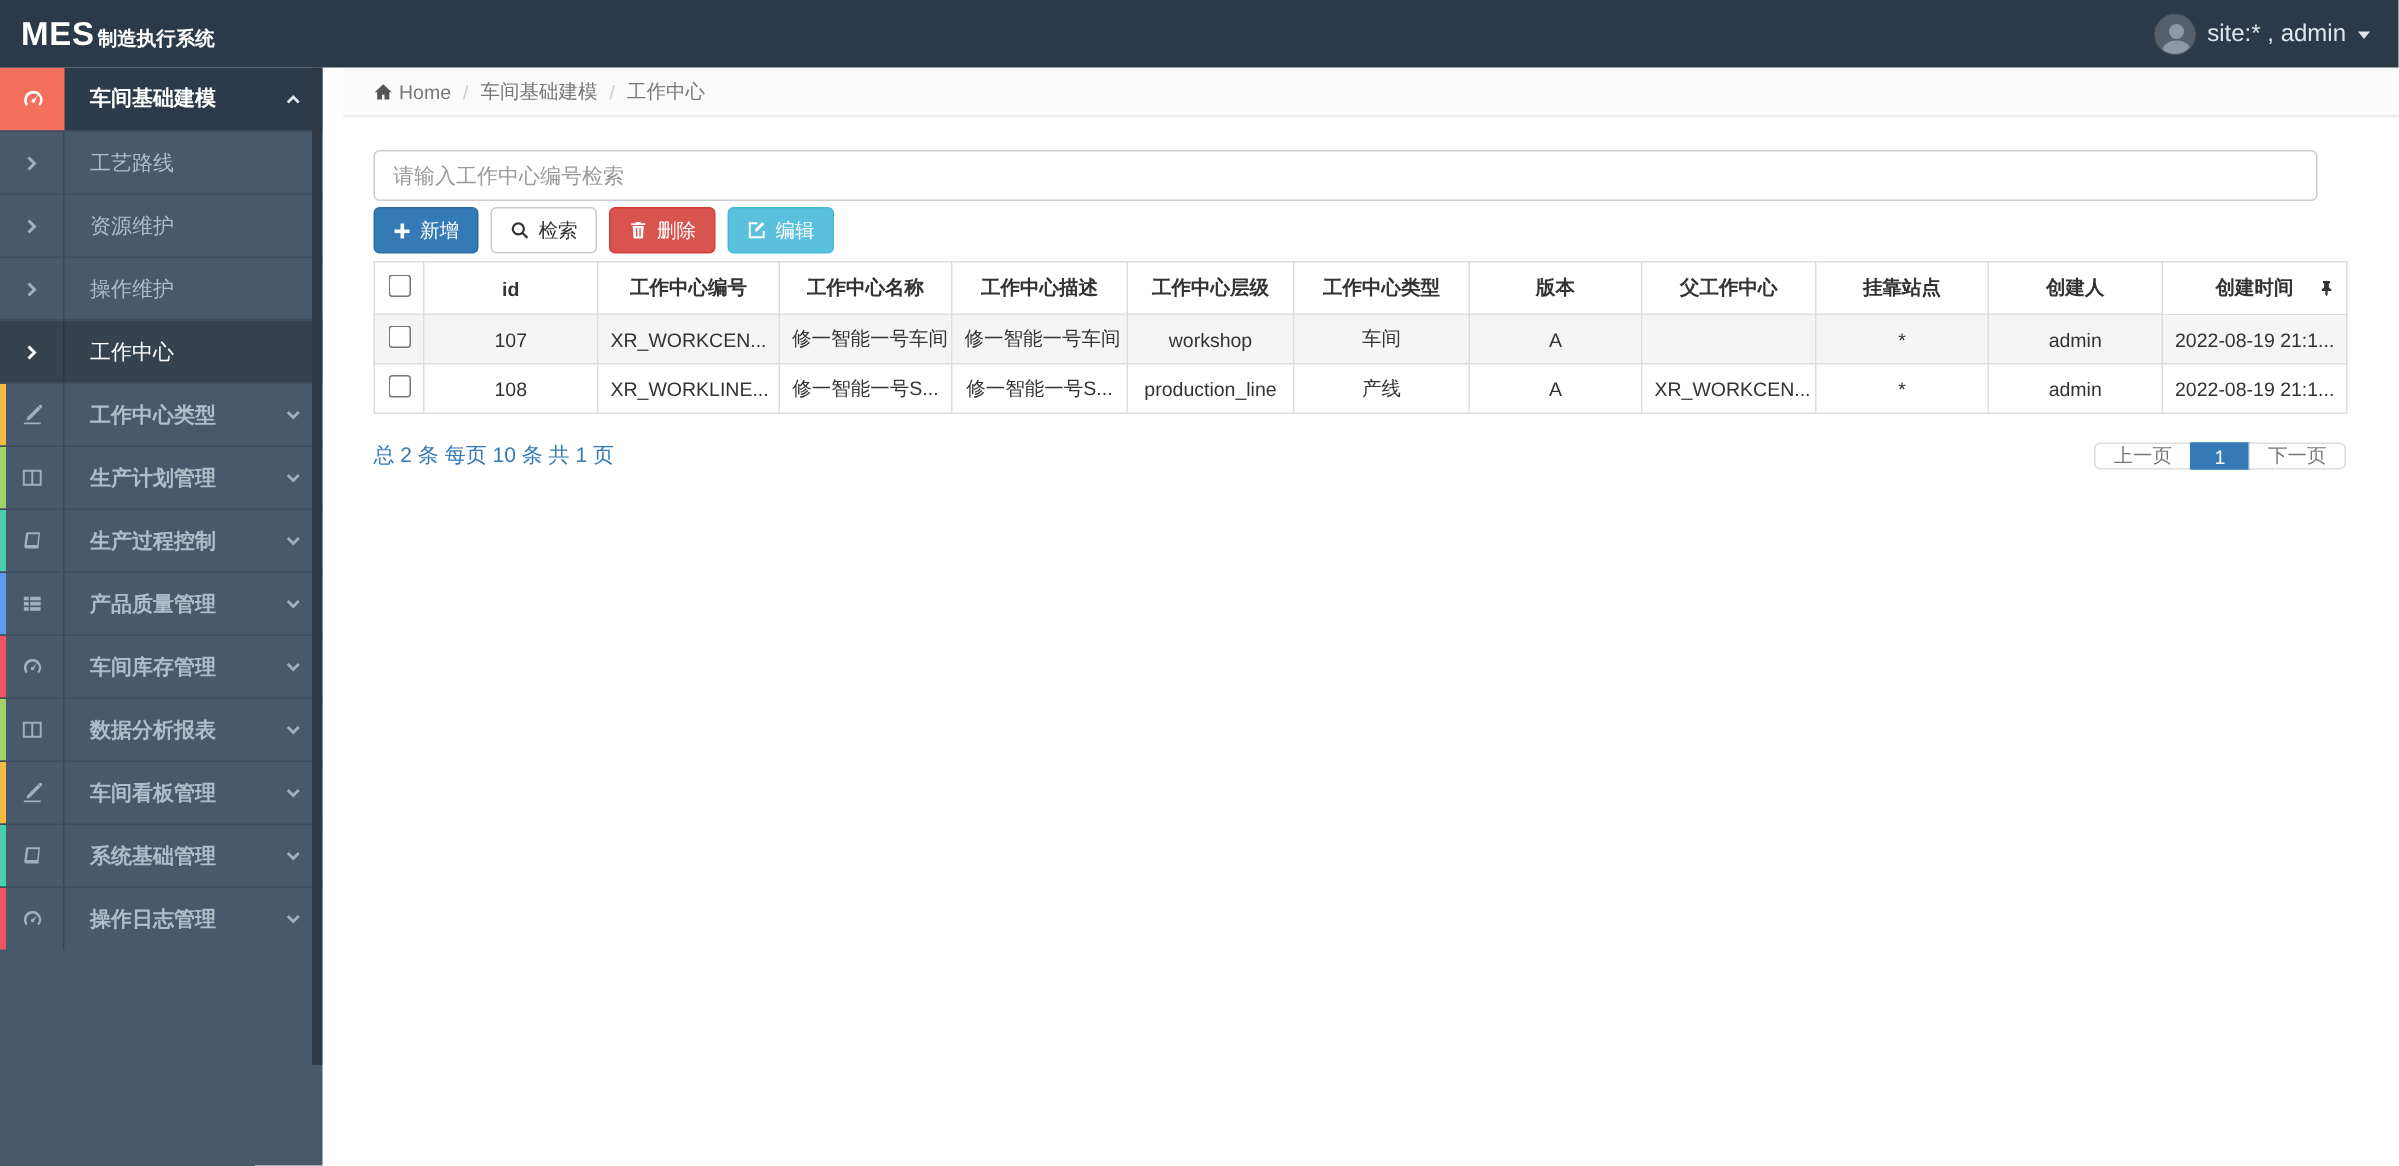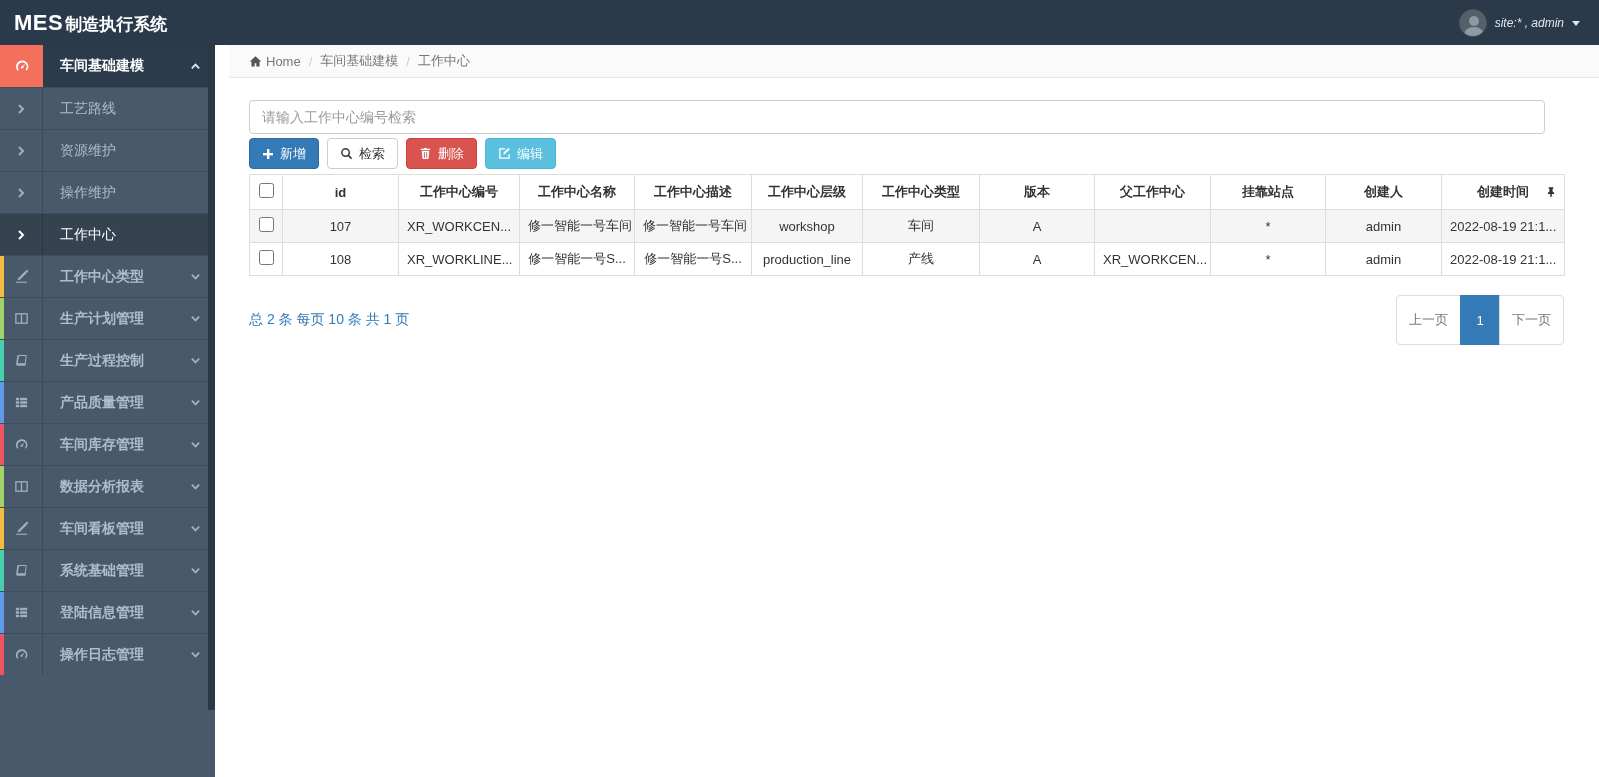--- a/index.html
+++ b/index.html
@@ -4,25 +4,25 @@
 <style>
   * { margin:0; padding:0; box-sizing:border-box; }
   html,body { width:1599px; height:777px; overflow:hidden;
     font-family:"Liberation Sans","DejaVu Sans",sans-serif; background:#fff; }
 
   
   .topbar { position:absolute; left:0; top:0; width:1599px; height:45px;
     background:#2a3a4a; display:flex; align-items:center; justify-content:space-between; z-index:5; }
   .logo { display:flex; align-items:baseline; color:#fff; padding-left:14px; cursor:pointer; }
   .logo-mes { font-size:22px; font-weight:bold; letter-spacing:.5px; }
-  .logo-suffix { font-size:17px; font-weight:bold; margin-left:2px; }
+  .logo-suffix { font-size:13px; font-weight:bold; margin-left:2px; }
   .user-menu { display:flex; align-items:center; padding-right:18px; color:#dfe6ec; cursor:pointer; }
   .avatar { width:28px; height:28px; border-radius:50%; background:#5f6b76; overflow:hidden;
     margin-right:8px; border:1px solid #49535d; }
-  .user-label { font-size:12px;font-style:italic; }
+  .user-label { font-size:16px; }
   .user-caret { margin-left:7px; display:inline-flex; }
 
   
   .sidebar { position:absolute; left:0; top:45px; width:215px; height:732px; background:#47596b; }
   .side-menu { height:672px; overflow:hidden; position:relative; }
   .s-item { position:relative; height:42px; display:flex; align-items:center;
     border-top:1px solid #3e4e5e; cursor:pointer; }
   .s-item:first-child { border-top:none; }
   .accent { position:absolute; left:0; top:0; bottom:0; width:4px; }
   .icol { width:43px; height:100%; display:flex; align-items:center; justify-content:center;
@@ -72,21 +72,21 @@
   tr.striped td { background:#f5f5f5; }
   td.al, th.al { text-align:left; }
   .th-last { position:relative; }
   .pin-icon { position:absolute; right:8px; top:50%; transform:translateY(-50%);
     display:inline-flex; color:#333; cursor:pointer; }
   .cb { width:15px; height:15px; cursor:pointer; }
 
   .pager-row { margin-top:19px; display:flex; justify-content:space-between; align-items:center; }
   .pager-summary { font-size:14px; color:#337ab7; }
   .pager { display:inline-flex; }
-  .page-btn { height:50px; min-width:40px; padding:0 12px; display:inline-flex; align-items:center;
+  .page-btn { height:18px; min-width:40px; padding:0 12px; display:inline-flex; align-items:center;
     justify-content:center; font-size:13px; background:#fff; border:1px solid #ddd; color:#777;
     cursor:pointer; margin-left:-1px; }
   .page-first { border-radius:4px 0 0 4px; margin-left:0; }
   .page-last { border-radius:0 4px 4px 0;text-align:center; }
   .page-active { background:#337ab7; border-color:#337ab7; color:#fff; cursor:default; }
 </style>
 </head>
 <body>
 
 <div class="topbar">
@@ -273,39 +273,20 @@
     </div>
     <div class="s-item parent">
       <span class="accent" style="background: rgb(72, 207, 173);"></span>
       <span class="icol">
         <svg width="15" height="15" viewBox="0 0 16 16" fill="currentColor">
             <path d="M4.5 2h9l-1 10.2c0 .5-.4.8-.9.8H3.2c-.6 0-1-.5-.9-1.1L3.5 3c.05-.6.5-1 1-1zm.7 1.3L4.1 11h7.4l.9-7.7z"></path>
             <path d="M3 12.5h9.5v1H3z"></path>
           </svg>
       </span>
       <span class="ilabel">系统基础管理</span>
-      <span class="caret">
-        <svg width="11" height="11" viewBox="0 0 12 12" fill="none" stroke="currentColor" stroke-width="2">
-            <path d="M2 4l4 4 4-4"></path>
-          </svg>
-      </span>
-    </div>
-    <div class="s-item parent">
-      <span class="accent" style="background: rgb(93, 156, 236);"></span>
-      <span class="icol">
-        <svg width="15" height="15" viewBox="0 0 16 16" fill="currentColor">
-            <rect x="2" y="3" width="3.5" height="2.6"></rect>
-            <rect x="6.5" y="3" width="7.5" height="2.6"></rect>
-            <rect x="2" y="6.7" width="3.5" height="2.6"></rect>
-            <rect x="6.5" y="6.7" width="7.5" height="2.6"></rect>
-            <rect x="2" y="10.4" width="3.5" height="2.6"></rect>
-            <rect x="6.5" y="10.4" width="7.5" height="2.6"></rect>
-          </svg>
-      </span>
-      <span class="ilabel">登陆信息管理</span>
       <span class="caret">
         <svg width="11" height="11" viewBox="0 0 12 12" fill="none" stroke="currentColor" stroke-width="2">
             <path d="M2 4l4 4 4-4"></path>
           </svg>
       </span>
     </div>
     <div class="s-item parent">
       <span class="accent" style="background: rgb(237, 85, 101);"></span>
       <span class="icol">
         <svg width="15" height="15" viewBox="0 0 16 16" fill="currentColor">

